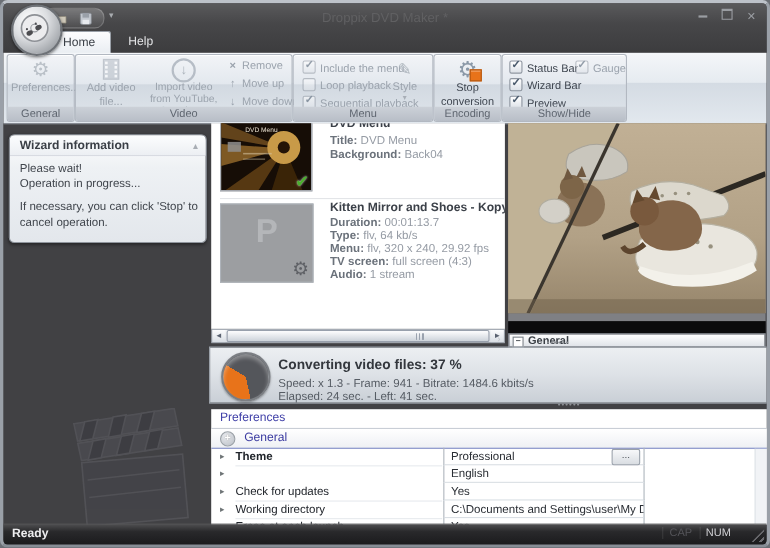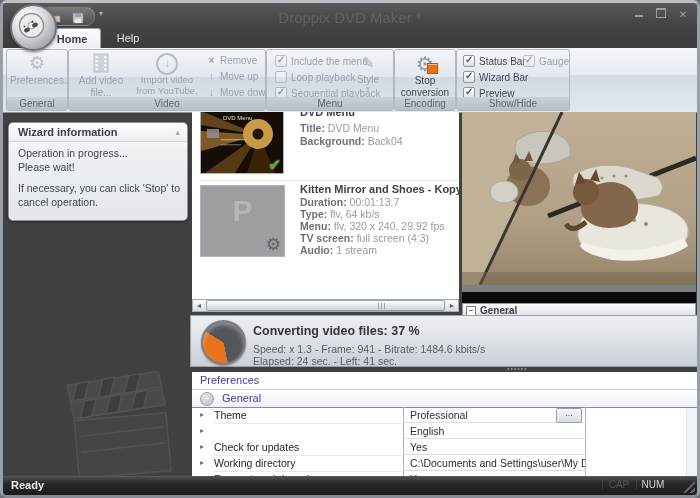--- a/index.html
+++ b/index.html
@@ -3,38 +3,38 @@
 <meta charset="utf-8">
 <style>
   html,body{margin:0;padding:0;background:#6b6f75;font-family:"Liberation Sans",sans-serif;}
   .win{position:relative;width:700px;height:498px;box-sizing:border-box;
        border:3px solid;border-color:#bdc2c9 #9aa0a8 #878d95;border-radius:7px;
        overflow:hidden;background:#414144;}
   
   .header{position:absolute;left:0;top:0;right:0;height:45px;
           background:linear-gradient(180deg,#5a5a5c 0%,#474749 40%,#3c3c3e 100%);}
   .title{position:absolute;left:0;right:0;top:6px;text-align:center;
-         font-size:15px;color:#606062;}
+         font-size:12px;color:#606062;}
   .orb{position:absolute;left:7px;top:1px;width:43px;height:43px;border-radius:50%;
        background:radial-gradient(circle at 35% 30%,#ffffff 0%,#dcdee1 40%,#9fa3a8 80%,#7c8085 100%);
        border:2px solid #6e7277;box-shadow:0 1px 3px rgba(0,0,0,.55);z-index:9;}
   .orb svg{position:absolute;left:5px;top:5px;}
   .qat{position:absolute;left:36px;top:4px;width:54px;height:17px;border-radius:9px;
        background:linear-gradient(180deg,rgba(255,255,255,.22),rgba(255,255,255,.05));
        border:1px solid rgba(255,255,255,.18);}
   .qbtn{position:absolute;top:2px;width:16px;height:13px;text-align:center;}
   .qat-arrow{position:absolute;left:96px;top:6px;font-size:8px;color:#a9acb0;}
   .winctrls{position:absolute;right:8px;top:5px;display:flex;gap:10px;align-items:center;}
   .wc{color:#9a9da2;font-size:10px;width:12px;text-align:center;cursor:default;}
   .min-glyph{display:inline-block;width:8px;height:2px;background:#9a9da2;margin-bottom:1px;}
   .max-glyph{display:inline-block;width:8px;height:7px;border:1px solid #9a9da2;border-top-width:2px;}
   
   .tab{position:absolute;top:25px;height:20px;line-height:20px;text-align:center;
        font-size:11px;color:#e3e4e6;}
-  .tab.active{background:linear-gradient(180deg,#fdfdfe,#e9edf2);color:#3a3f46;font-weight:bold;
+  .tab.active{background:linear-gradient(180deg,#fdfdfe,#e9edf2);color:#3a3f46;font-weight:normal;
        border:1px solid #9aa0a8;border-bottom:none;border-radius:3px 3px 0 0;}
   
   .ribbon{position:absolute;left:0;right:0;top:45px;height:64px;
           background:linear-gradient(180deg,#f4f6f9 0%,#e6ebf0 42%,#d4dbe3 43%,#e2e8ee 100%);
           border-bottom:1px solid #8f959d;}
   .grp{position:absolute;top:1px;height:60px;border:1px solid #b2b8c1;border-radius:3px;
        background:linear-gradient(180deg,#f2f4f7 0%,#e3e8ee 44%,#d2d9e1 45%,#dfe5eb 100%);
        box-shadow:inset 0 1px 0 #fff;}
   .glabel{position:absolute;left:0;right:0;bottom:0;height:13px;line-height:13px;text-align:center;
        font-size:10px;color:#5f6670;border-radius:0 0 2px 2px;
@@ -118,21 +118,21 @@
   .pref-g{position:absolute;left:0;top:18px;right:0;height:17px;line-height:17px;
       background:linear-gradient(180deg,#ffffff,#eef0f4);border-bottom:1px solid #7b87c4;
       font-size:11px;color:#3a3aa0;}
   .plus-ic{position:absolute;left:8px;top:2px;width:12px;height:12px;border-radius:50%;
       border:1px solid #9aa0a6;background:radial-gradient(circle at 35% 30%,#e8eaee,#b9bec5);
       text-align:center;line-height:11px;font-size:10px;color:#fff;font-weight:bold;text-shadow:0 0 1px #777;}
   .pg-lbl{position:absolute;left:30px;top:0;}
   .prow{position:absolute;left:0;right:0;height:16px;line-height:16px;font-size:10.5px;}
   .prow .rarr{position:absolute;left:8px;top:0;font-size:8px;color:#6e7476;}
   .prow .rlbl{position:absolute;left:22px;top:0;color:#22262c;border-bottom:1px solid #e7eaee;right:296px;}
-  .prow .rlbl.bold{font-weight:normal;}
+  .prow .rlbl.bold{font-weight:bold;}
   .pval{position:absolute;left:211px;width:183px;top:0;height:16px;box-sizing:border-box;
       border-left:1px solid #aeb5bd;border-right:1px solid #aeb5bd;border-bottom:1px solid #dadfe4;
       padding-left:6px;color:#2a2e34;overflow:hidden;white-space:nowrap;}
   .dots-btn{position:absolute;left:364px;top:1px;width:24px;height:13px;line-height:9px;text-align:center;
       font-size:9px;color:#4a4f56;border:1px solid #9aa1ab;border-radius:2px;
       background:linear-gradient(180deg,#f7f8fa,#d9dde2);}
   .pref-scroll{position:absolute;right:0;top:36px;bottom:0;width:11px;background:#f1f3f6;border-left:1px solid #dfe3e8;}
   
   .statusbar{position:absolute;left:0;right:0;bottom:0;height:18px;
       background:linear-gradient(180deg,#4c4c4e 0%,#29292b 35%,#1b1b1d 100%);
@@ -274,22 +274,22 @@
       <line x1="16" y1="78" x2="100" y2="76"></line>
     </g>
   </svg>
 
   <div class="wizard">
     <div class="wiz-h">
       <span>Wizard information</span>
       <span class="wiz-arr">▴</span>
     </div>
     <div class="wiz-b">
+      <div>Please wait!</div>
       <div>Operation in progress...</div>
-      <div>Please wait!</div>
       <div style="height:8px"></div>
       <div>If necessary, you can click 'Stop' to cancel operation.</div>
     </div>
   </div>
 
   <div class="vlist">
 
     <div class="vitem" style="top:-6px;height:72px">
       <div class="vtitle" style="top:0">DVD Menu</div>
       <div class="vthumb" style="top:4px;width:82px;height:62px">

